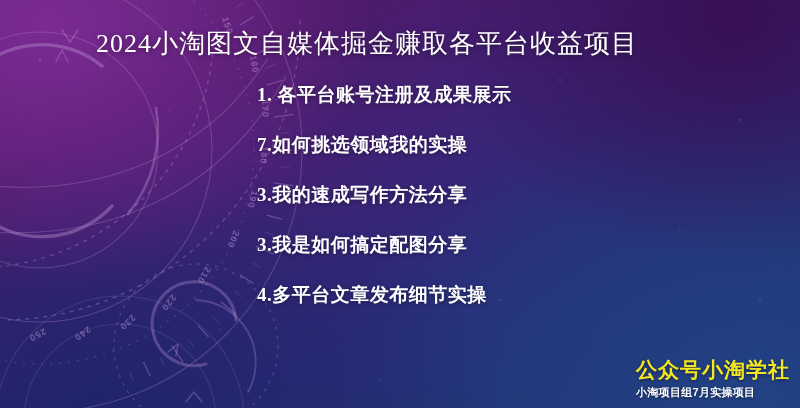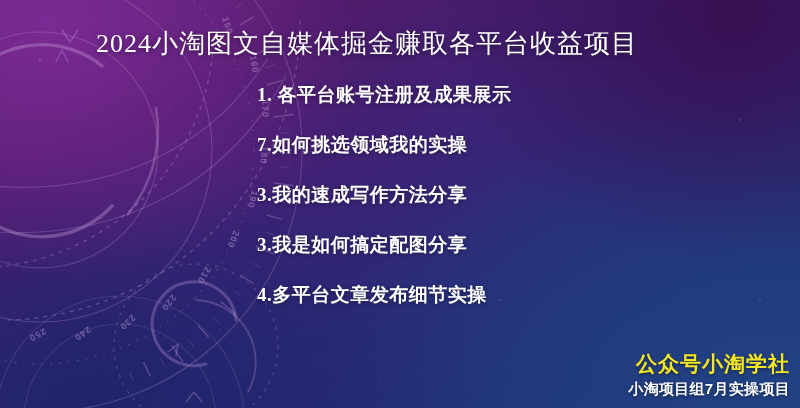--- a/index.html
+++ b/index.html
@@ -86,35 +86,35 @@
     height: 50px;
     white-space: nowrap;
     text-shadow: 0 1px 4px rgba(0,0,0,0.4);
   }
 
   
   .brand {
     position: absolute;
     right: 10px;
     bottom: 8px;
-    text-align: right;
+    text-align: left;
   }
   .brand-name {
     color: #f3e622;
     font-size: 21px;
     font-weight: bold;
     letter-spacing: 1px;
     line-height: 1.25;
     white-space: nowrap;
     text-shadow: 0 1px 3px rgba(0,0,0,0.5);
   }
   .brand-sub {
     color: #ffffff;
     font-family: "Liberation Sans", "DejaVu Sans", sans-serif;
-    font-size: 15px;
+    font-size: 11px;
     font-weight: bold;
     letter-spacing: 0.3px;
     line-height: 1.5;
     white-space: nowrap;
     text-shadow: 0 1px 3px rgba(0,0,0,0.5);
   }
 </style>
 </head>
 <body>
 

